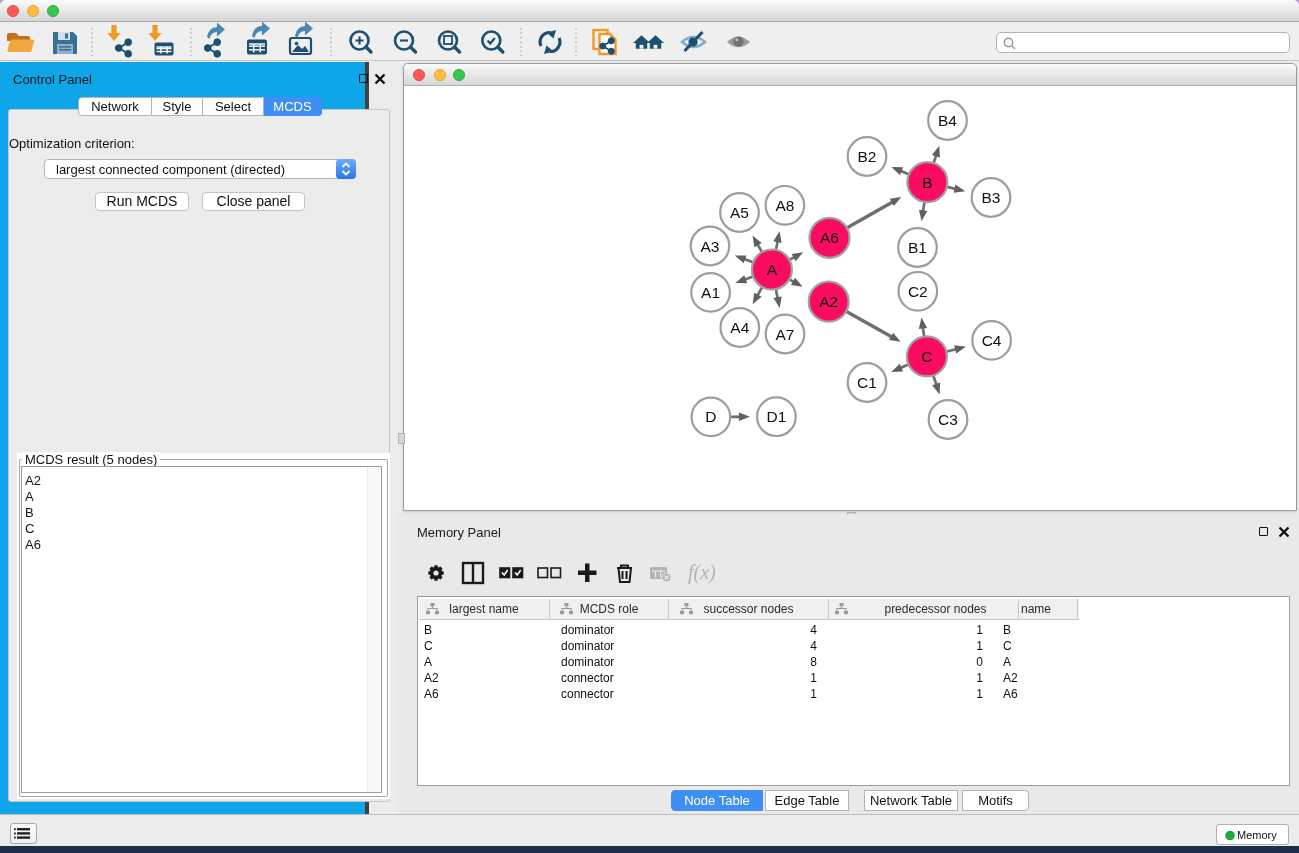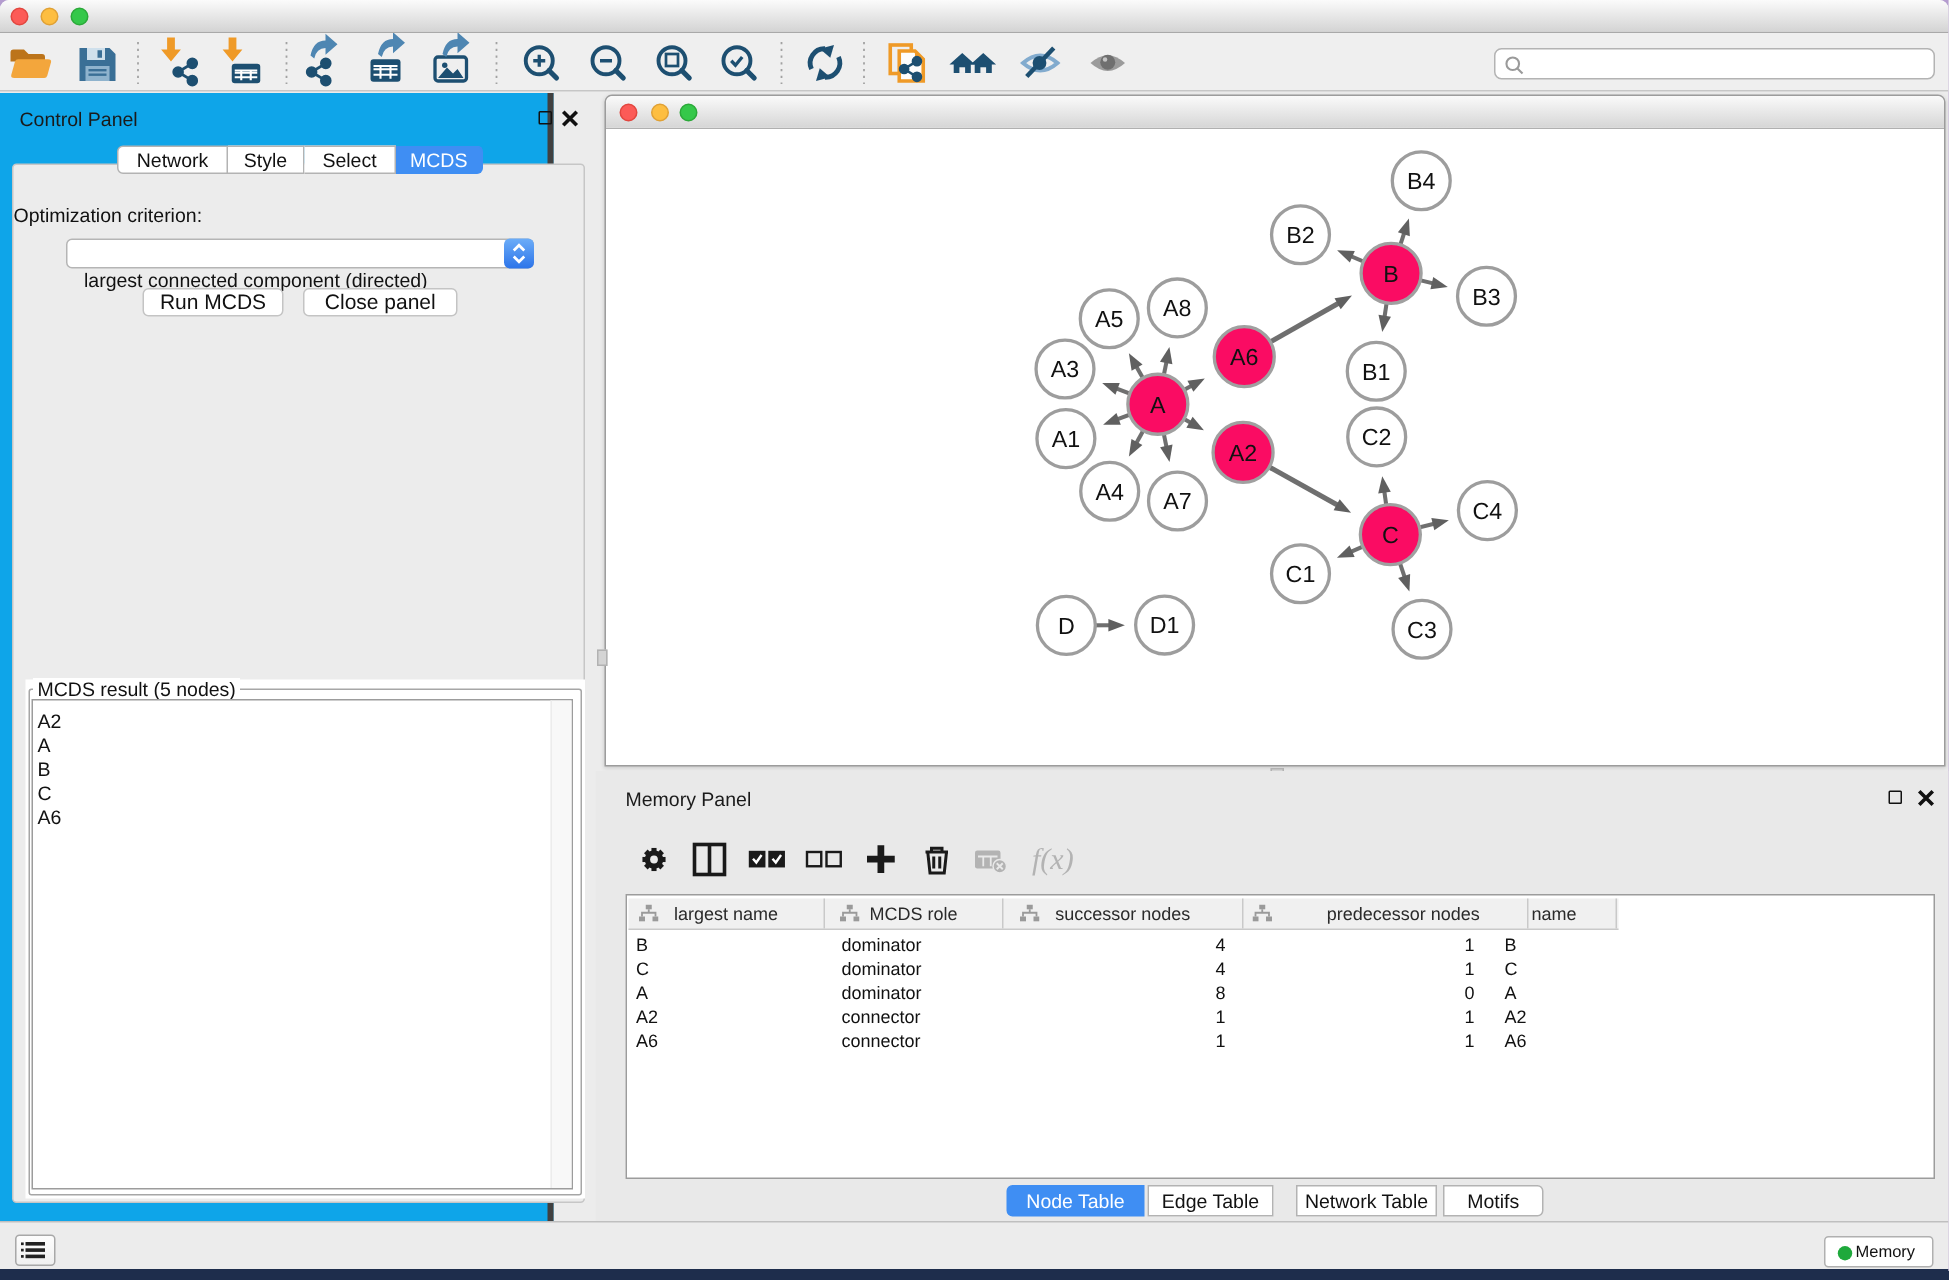--- a/index.html
+++ b/index.html
@@ -137,21 +137,21 @@
   <svg class="abs" style="left:374px;top:11px" width="12" height="12">
         <path d="M1.5 1.5 L10.5 10.5 M10.5 1.5 L1.5 10.5" stroke="#111" stroke-width="2.4"></path>
       </svg>
   <div class="abs tab" style="left:78px;width:74px;border-radius:4px 0 0 4px">Network</div>
   <div class="abs tab" style="left:152px;width:51px;border-left:0">Style</div>
   <div class="abs tab" style="left:203px;width:61px;border-left:0">Select</div>
   <div class="abs tab" style="left:264px;width:58px;border-left:0;border-radius:0 4px 4px 0;background:#3f8ef3;border-color:#3f8ef3;color:#fff">MCDS</div>
   <div class="abs" id="tabc">
    <div class="abs" style="width:100%;text-align:left;top:26px;font-size:13px;color:#111">Optimization criterion:</div>
    <div class="abs" style="left:35px;top:49px;width:312px;height:20px;background:#fff;border:1px solid #b5b5b5;border-radius:4px">
-     <div class="abs" style="left:11px;top:18px;font-size:13px;line-height:18px;color:#111">largest connected component (directed)</div>
+     <div class="abs" style="left:11px;top:1px;font-size:13px;line-height:18px;color:#111">largest connected component (directed)</div>
      <div class="abs" style="right:-1px;top:-1px;width:20px;height:20px;border-radius:4px;background:linear-gradient(#6cadf8,#2c74e9)">
        <svg width="20" height="20">
               <path d="M6.5 8 L10 4.5 L13.5 8" fill="none" stroke="#fff" stroke-width="1.8"></path>
               <path d="M6.5 12 L10 15.5 L13.5 12" fill="none" stroke="#fff" stroke-width="1.8"></path>
             </svg>
      </div>
    </div>
    <div class="abs btn" style="left:86px;top:82px;width:94px">Run MCDS</div>
    <div class="abs btn" style="left:193px;top:82px;width:103px">Close panel</div>
    <div class="abs" style="left:8px;top:343px;width:373px;height:346px;background:#fff">

